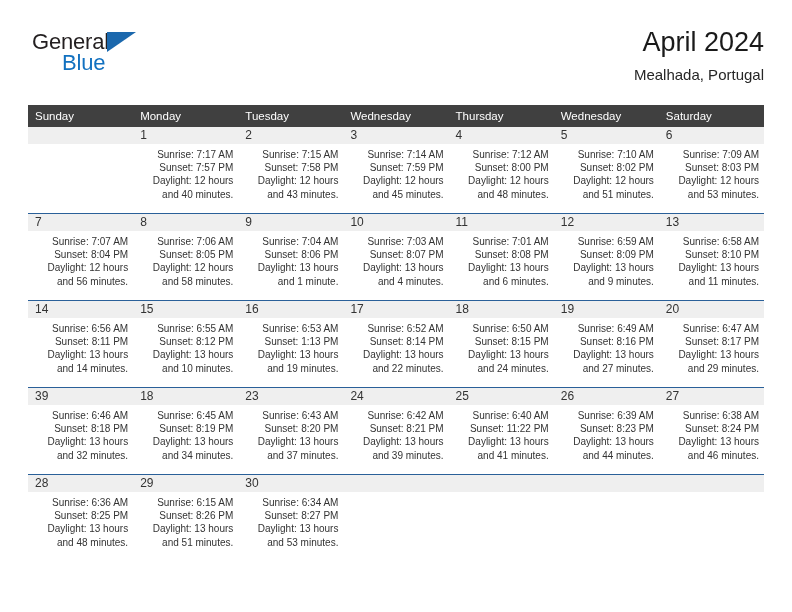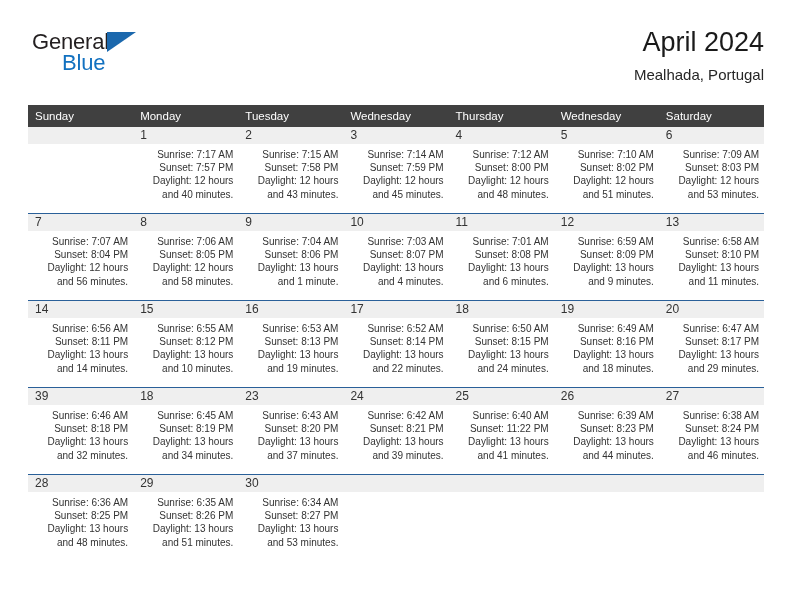--- a/index.html
+++ b/index.html
@@ -355,21 +355,21 @@
                 <div>Daylight: 13 hours</div>
                 <div>and 10 minutes.</div>
               </div>
             </div>
           </td>
           <td>
             <div class="cell">
               <div class="daynum-band">16</div>
               <div class="cell-body">
                 <div>Sunrise: 6:53 AM</div>
-                <div>Sunset: 8:13 PM</div>
+                <div>Sunset: 1:13 PM</div>
                 <div>Daylight: 13 hours</div>
                 <div>and 19 minutes.</div>
               </div>
             </div>
           </td>
           <td>
             <div class="cell">
               <div class="daynum-band">17</div>
               <div class="cell-body">
                 <div>Sunrise: 6:52 AM</div>
@@ -390,21 +390,21 @@
               </div>
             </div>
           </td>
           <td>
             <div class="cell">
               <div class="daynum-band">19</div>
               <div class="cell-body">
                 <div>Sunrise: 6:49 AM</div>
                 <div>Sunset: 8:16 PM</div>
                 <div>Daylight: 13 hours</div>
-                <div>and 18 minutes.</div>
+                <div>and 27 minutes.</div>
               </div>
             </div>
           </td>
           <td>
             <div class="cell">
               <div class="daynum-band">20</div>
               <div class="cell-body">
                 <div>Sunrise: 6:47 AM</div>
                 <div>Sunset: 8:17 PM</div>
                 <div>Daylight: 13 hours</div>
@@ -501,21 +501,21 @@
                 <div>Sunset: 8:25 PM</div>
                 <div>Daylight: 13 hours</div>
                 <div>and 48 minutes.</div>
               </div>
             </div>
           </td>
           <td>
             <div class="cell">
               <div class="daynum-band">29</div>
               <div class="cell-body">
-                <div>Sunrise: 6:35 AM</div>
+                <div>Sunrise: 6:15 AM</div>
                 <div>Sunset: 8:26 PM</div>
                 <div>Daylight: 13 hours</div>
                 <div>and 51 minutes.</div>
               </div>
             </div>
           </td>
           <td>
             <div class="cell">
               <div class="daynum-band">30</div>
               <div class="cell-body">

